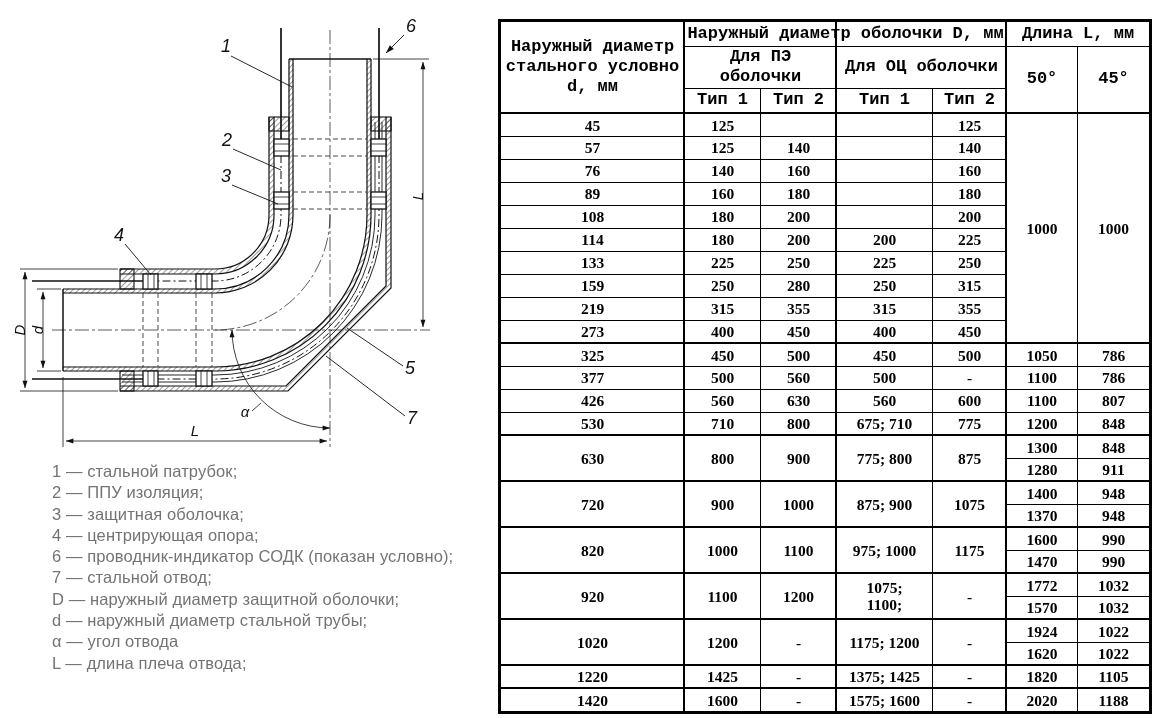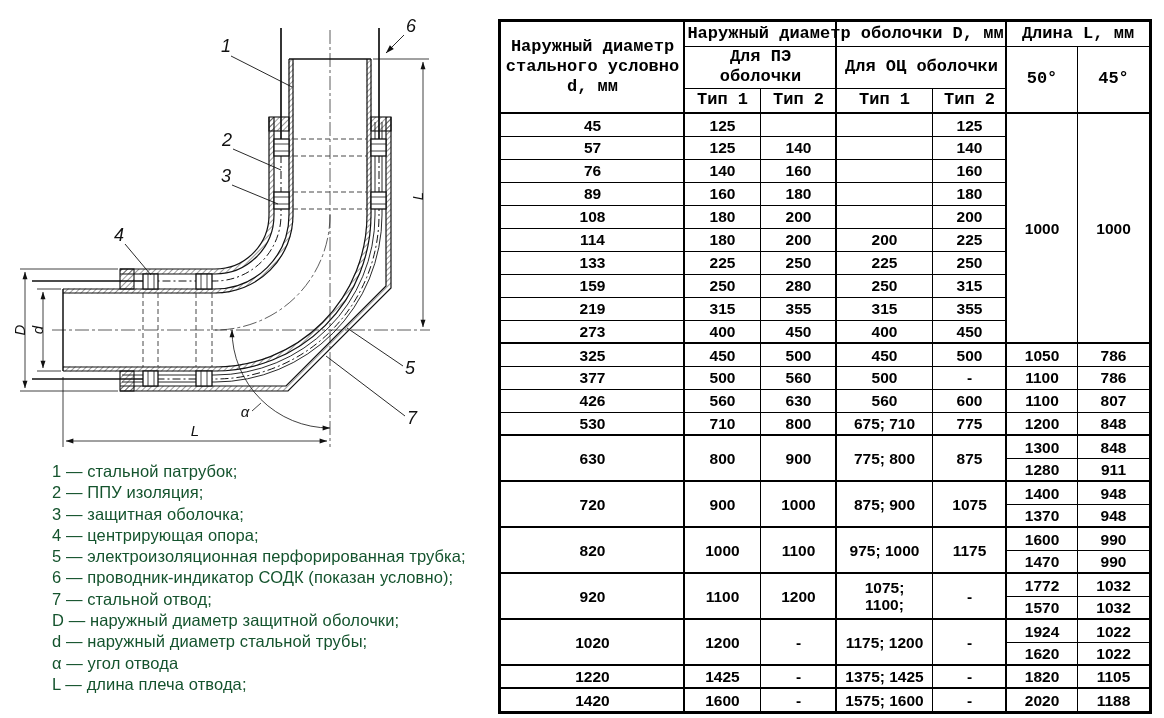--- a/index.html
+++ b/index.html
@@ -6,31 +6,31 @@
   body{width:1164px;height:718px;font-family:"Liberation Sans",sans-serif;overflow:hidden;}
   #stage{position:relative;width:1164px;height:718px;background:#fff;}
 
   
   #drawing{position:absolute;left:0;top:0;}
   text{fill:#111;}
   .cl{font-family:"Liberation Sans",sans-serif;font-style:italic;font-size:18px;}
   .dl{font-family:"Liberation Sans",sans-serif;font-style:italic;font-size:15px;}
 
   
-  #legend{position:absolute;left:52px;top:461px;font-size:16.5px;line-height:21.3px;color:#14532d;
+  #legend{position:absolute;left:52px;top:461px;font-size:16.5px;line-height:21.3px;color:#737373;
           letter-spacing:.1px;white-space:nowrap;}
 
   
   #tablewrap{position:absolute;left:498px;top:19px;border:2px solid #000;background:#fff;}
   table{border-collapse:collapse;table-layout:fixed;width:649px;}
   th,td{border:1px solid #000;text-align:center;vertical-align:middle;padding:0;color:#000;overflow:hidden;}
   th{font-size:17px;font-weight:bold;line-height:1.2;font-family:Liberation Mono, monospace;}
   td{font-size:15.5px;font-weight:bold;line-height:1.1;white-space:pre-line;}
   thead tr{height:25px;}
-  tbody tr{height:23px;}
+  tbody tr{height:23px;font-family:Liberation Serif, serif;}
   tbody tr:first-child td{border-top:2px solid #000;}
   tr.gt td{border-top:2px solid #000;}
   .vline{position:absolute;top:0;bottom:0;width:2px;background:#000;z-index:3;}
 </style>
 </head>
 <body>
 
 <div id="stage">
 
   <svg id="drawing" width="500" height="455" viewBox="0 0 500 455">
@@ -172,21 +172,20 @@
       <text class="cl" x="411" y="32">6</text>
       <text class="cl" x="412" y="424">7</text>
     </g>
   </svg>
 
   <div id="legend">
       <div>1 — стальной патрубок;</div>
       <div>2 — ППУ изоляция;</div>
       <div>3 — защитная оболочка;</div>
       <div>4 — центрирующая опора;</div>
-      <div>5 — электроизоляционная перфорированная трубка;</div>
       <div>6 — проводник-индикатор СОДК (показан условно);</div>
       <div>7 — стальной отвод;</div>
       <div>D — наружный диаметр защитной оболочки;</div>
       <div>d — наружный диаметр стальной трубы;</div>
       <div>α — угол отвода</div>
       <div>L — длина плеча отвода;</div>
     </div>
 
   <div id="tablewrap">
     <table>

